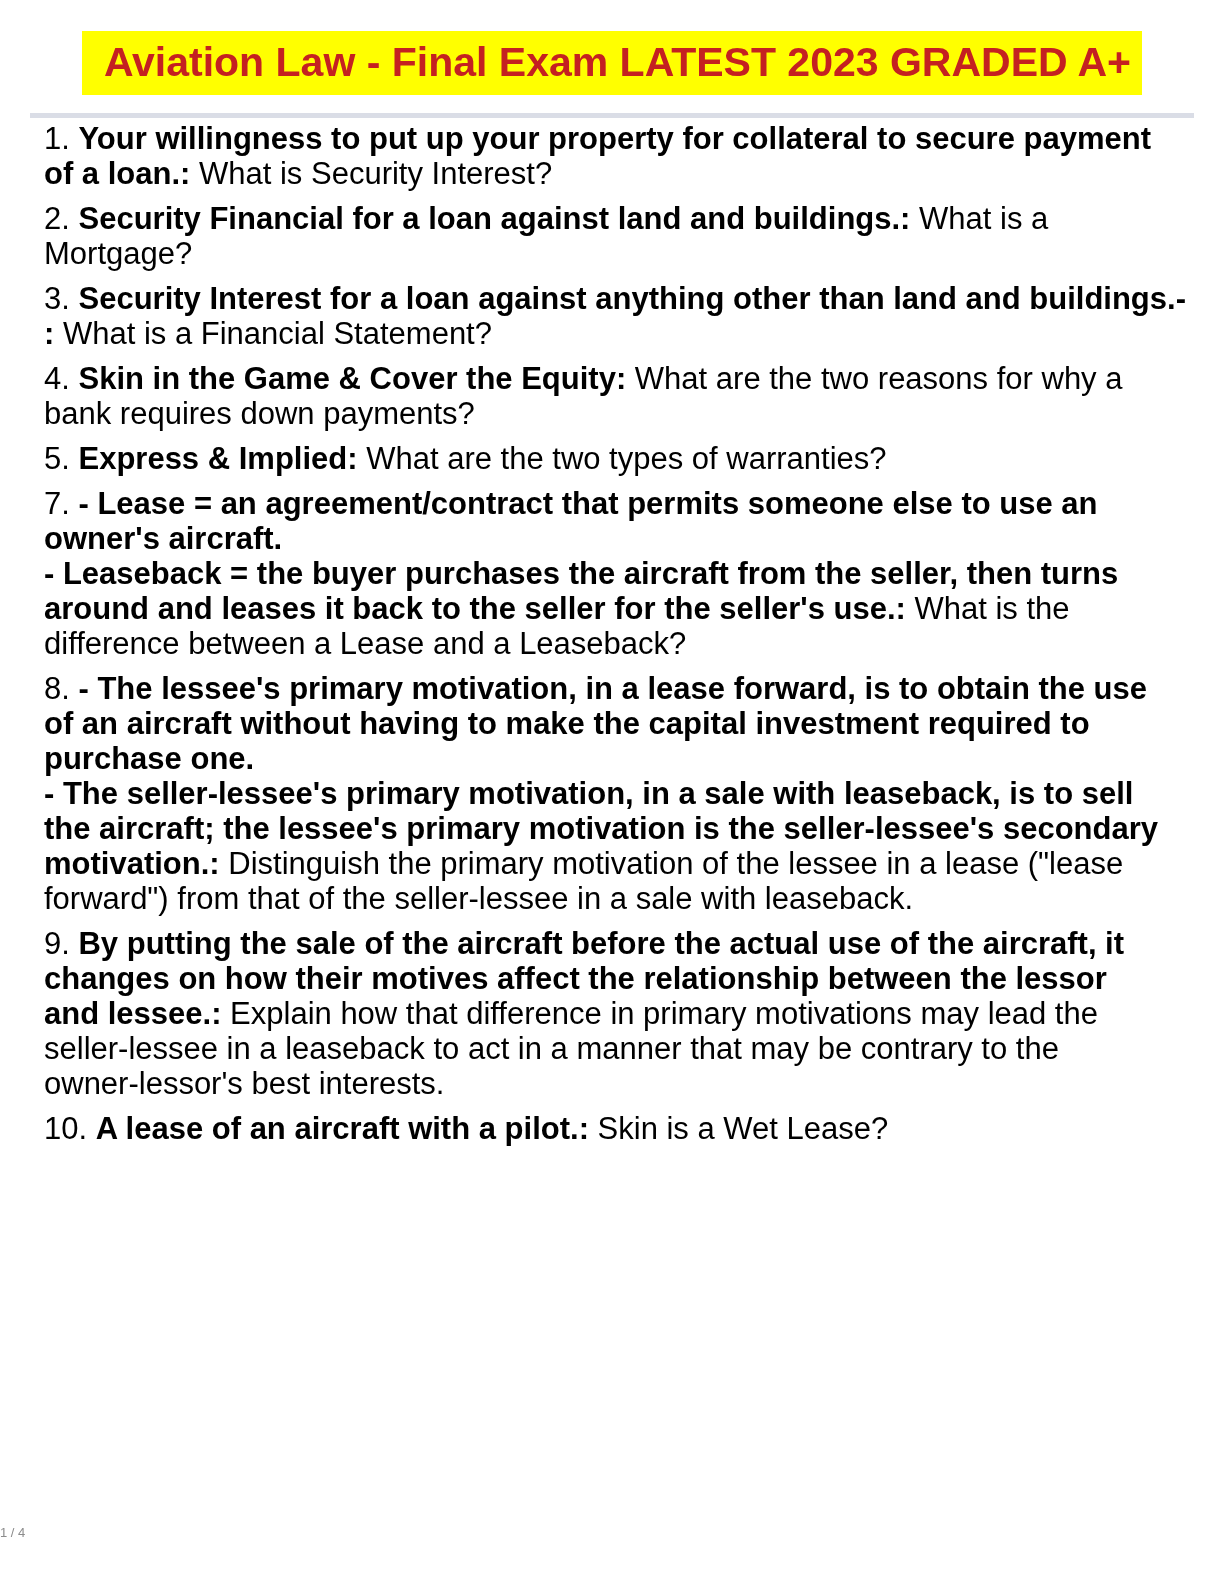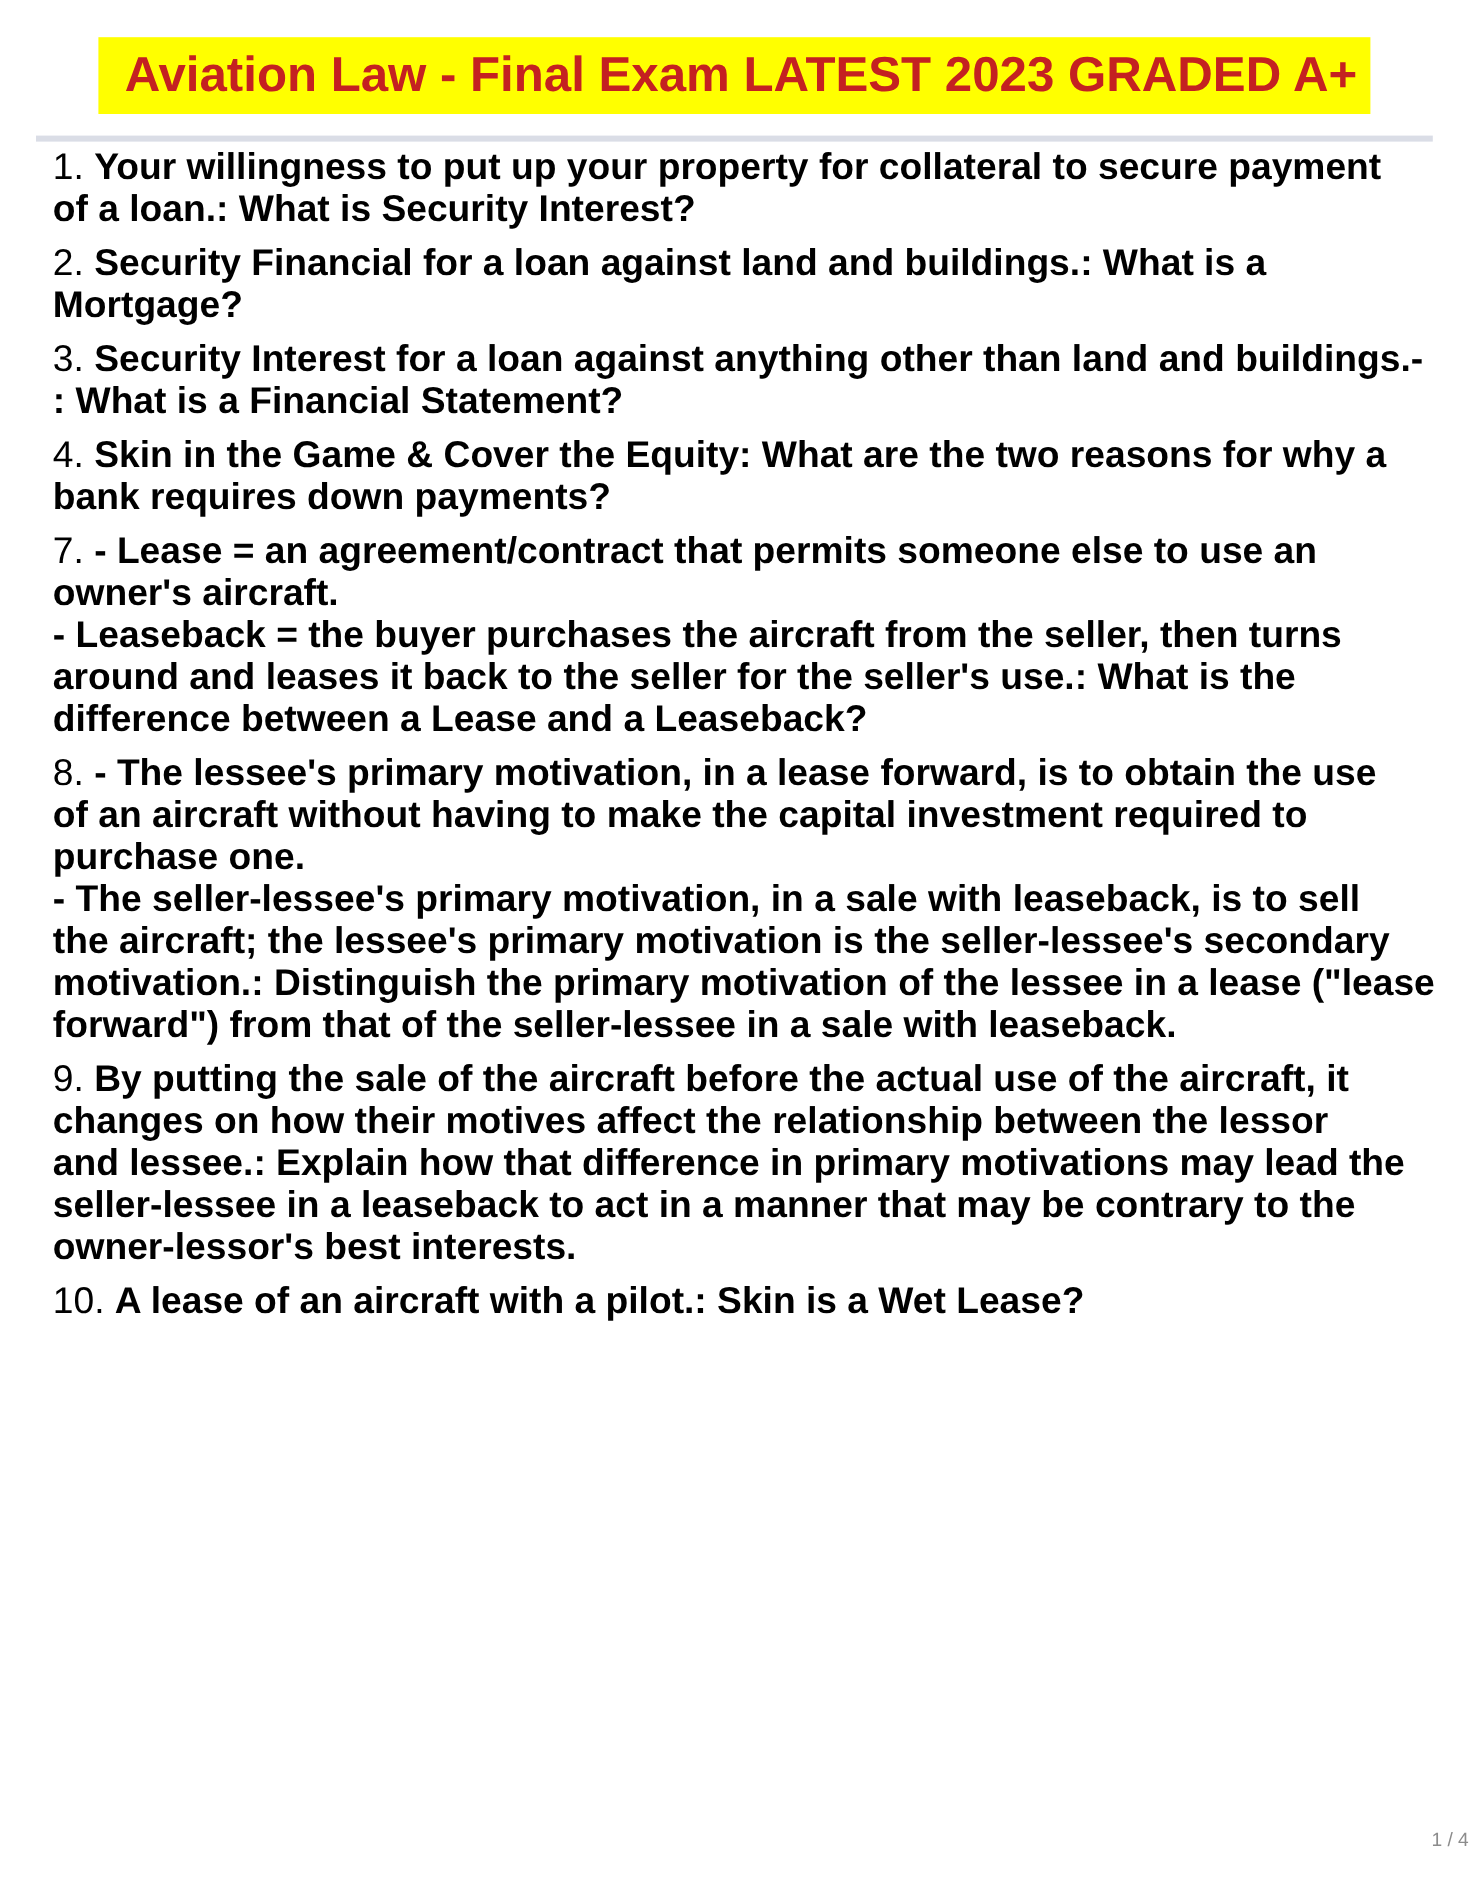--- a/index.html
+++ b/index.html
@@ -34,28 +34,28 @@
     margin: 3px 26px 0 44px;
     font-size: 31px;
     line-height: 35px;
   }
   .qa-item {
     margin: 0 0 10px 0;
     white-space: pre-wrap;
   }
   .num { font-weight: 400; }
   .ans { font-weight: 700; }
-  .q   { font-weight: 700; text-align: right; }
+  .q   { font-weight: 400; text-align: right; }
   .footer {
     position: absolute;
     top: 1525px;
     left: 0;
     width: 100%;
-    text-align: right;
-    font-size: 16px;
+    text-align: left;
+    font-size: 13px;
     color: #8C8C8C;
   }
 </style>
 </head>
 <body>
 
 <div class="page">
 
   <header class="header">
     <h1 style="margin:0;font-size:inherit;line-height:0;"><span class="hl" style="color: rgb(196, 33, 33); background: rgb(255, 255, 0);">Aviation Law - Final Exam LATEST 2023 GRADED A+</span></h1>
@@ -64,20 +64,21 @@
   <hr class="divider" style="background: rgb(218, 221, 230);">
 
   <main class="content" id="qa-list">
       <p class="qa-item"><span class="num">1. </span><span class="ans">Your willingness to put up your property for collateral to secure payment
 of a loan.:</span><span class="q"> What is Security Interest?</span></p>
       <p class="qa-item"><span class="num">2. </span><span class="ans">Security Financial for a loan against land and buildings.:</span><span class="q"> What is a Mortgage?</span></p>
       <p class="qa-item"><span class="num">3. </span><span class="ans">Security Interest for a loan against anything other than land and buildings.-
 :</span><span class="q"> What is a Financial Statement?</span></p>
       <p class="qa-item"><span class="num">4. </span><span class="ans">Skin in the Game &amp; Cover the Equity:</span><span class="q"> What are the two reasons for why a
 bank requires down payments?</span></p>
+      <p class="qa-item"><span class="num">5. </span><span class="ans">Express &amp; Implied:</span><span class="q"> What are the two types of warranties?</span></p>
       <p class="qa-item"><span class="num">7. </span><span class="ans">- Lease = an agreement/contract that permits someone else to use an
 owner's aircraft.
 - Leaseback = the buyer purchases the aircraft from the seller, then turns
 around and leases it back to the seller for the seller's use.:</span><span class="q"> What is the
 difference between a Lease and a Leaseback?</span></p>
       <p class="qa-item"><span class="num">8. </span><span class="ans">- The lessee's primary motivation, in a lease forward, is to obtain the use
 of an aircraft without having to make the capital investment required to
 purchase one.
 - The seller-lessee's primary motivation, in a sale with leaseback, is to sell
 the aircraft; the lessee's primary motivation is the seller-lessee's secondary

